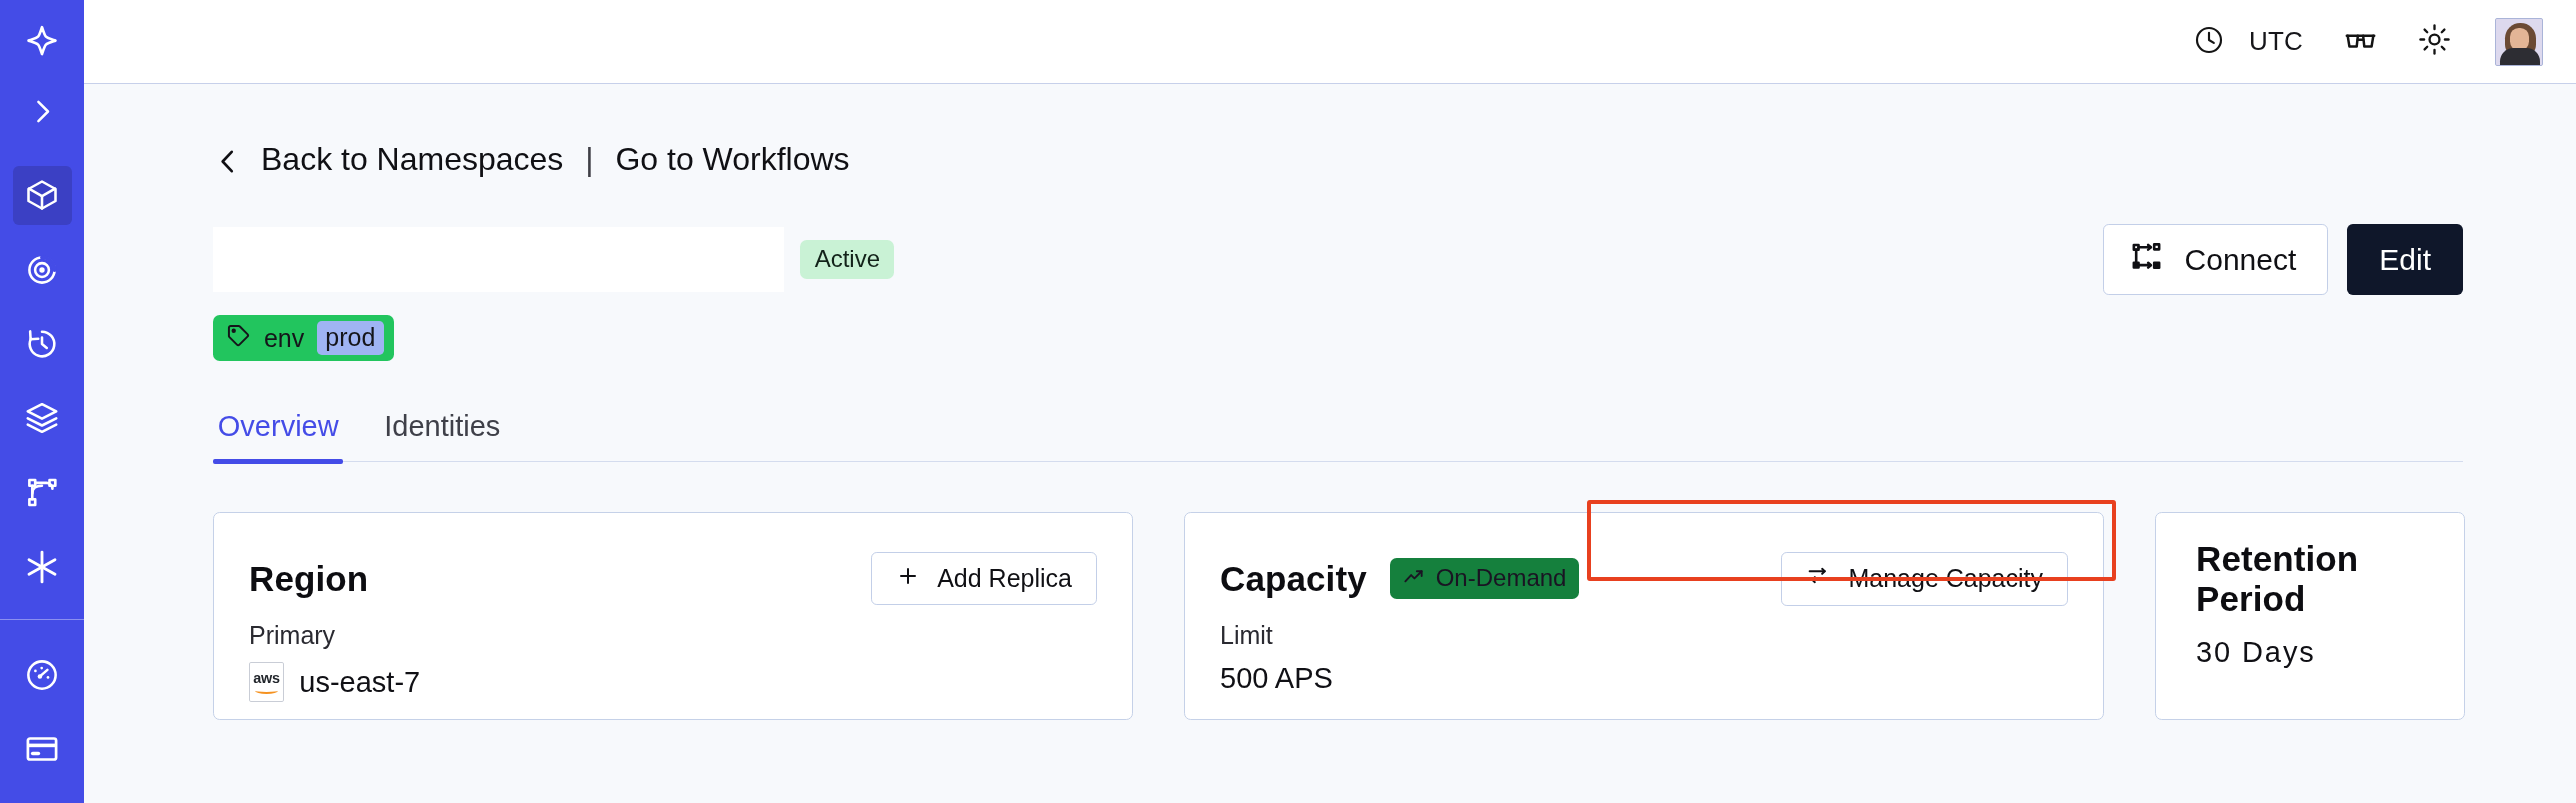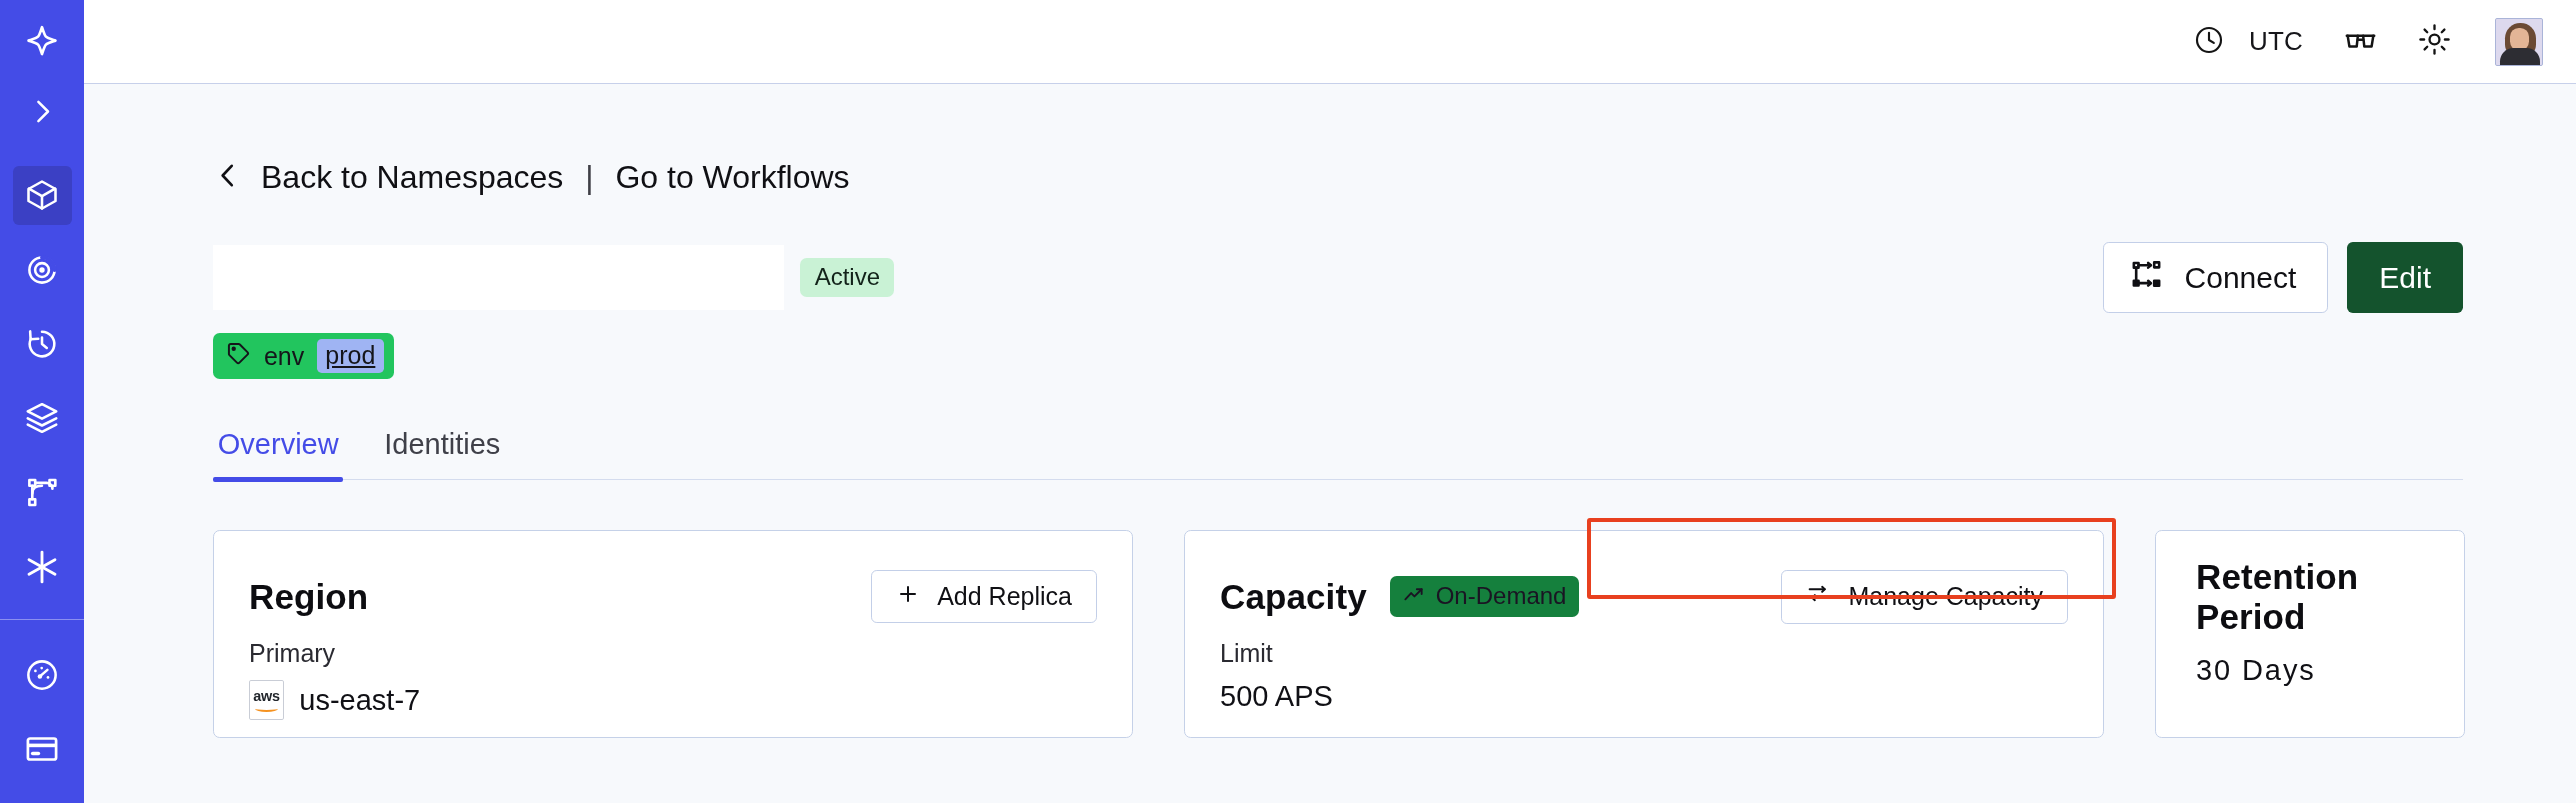--- a/index.html
+++ b/index.html
@@ -132,23 +132,23 @@
     overflow: hidden;
   }
   .inner {
     padding-left: 129px;
     padding-right: 113px;
   }
 
   
   .backrow {
     display: flex;
-    align-items: flex-start;
+    align-items: flex-end;
     gap: 19px;
-    margin-top: 75px;
+    margin-top: 57px;
     font-size: 32px;
     color: #101014;
     cursor: pointer;
     width: max-content;
   }
   .backrow .chev { display: flex; align-items: center; }
   .backrow .crumb-sep {
     color: #3f3f46;
     font-weight: 300;
     padding: 0 2.9px;
@@ -193,21 +193,21 @@
     background: #ffffff;
     border: 1.9px solid #c3cfe8;
     border-radius: 5.8px;
     padding: 13.4px 31px 13.4px 26px;
     font-size: 30px;
     color: #101014;
     cursor: pointer;
     height: 71px;
   }
   .btn-edit {
-    background: #14532d;
+    background: #0f172a;
     color: #ffffff;
     border: none;
     border-radius: 5.8px;
     font-size: 30px;
     padding: 0 32px;
     height: 71px;
     display: flex;
     align-items: center;
     cursor: pointer;
     font-family: "Liberation Sans", sans-serif;
@@ -223,21 +223,20 @@
     border-radius: 6.7px;
     padding: 5.8px 9.6px 5.8px 13.4px;
     font-size: 25px;
     color: #15151a;
     cursor: pointer;
   }
   .tag-chip .tag-val {
     background: #9fb4f3;
     border-radius: 4.8px;
     padding: 1.9px 8.6px 3.8px;
-    text-decoration: underline;
   }
 
   
   .tabsrow {
     margin-top: 49px;
     display: flex;
     align-items: center;
     gap: 36px;
     border-bottom: 1.9px solid #d4dcee;
     width: 100%;

